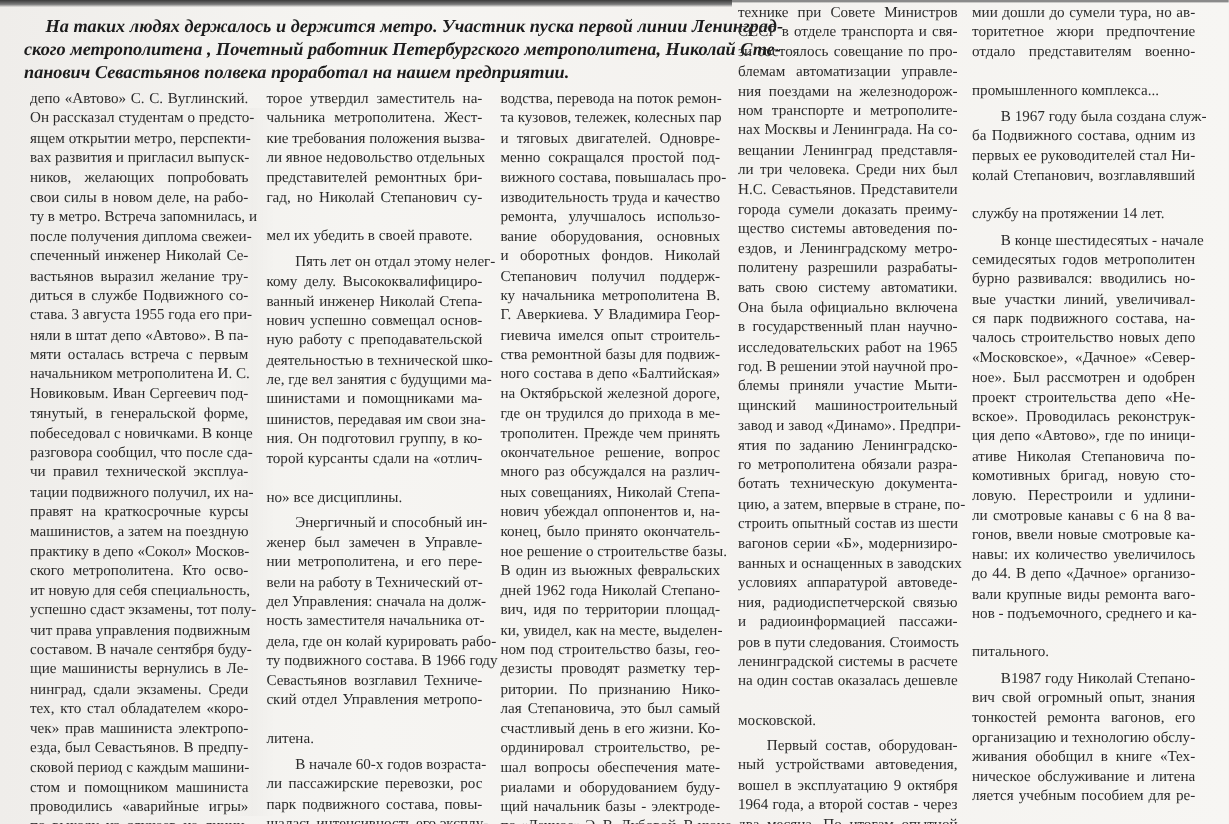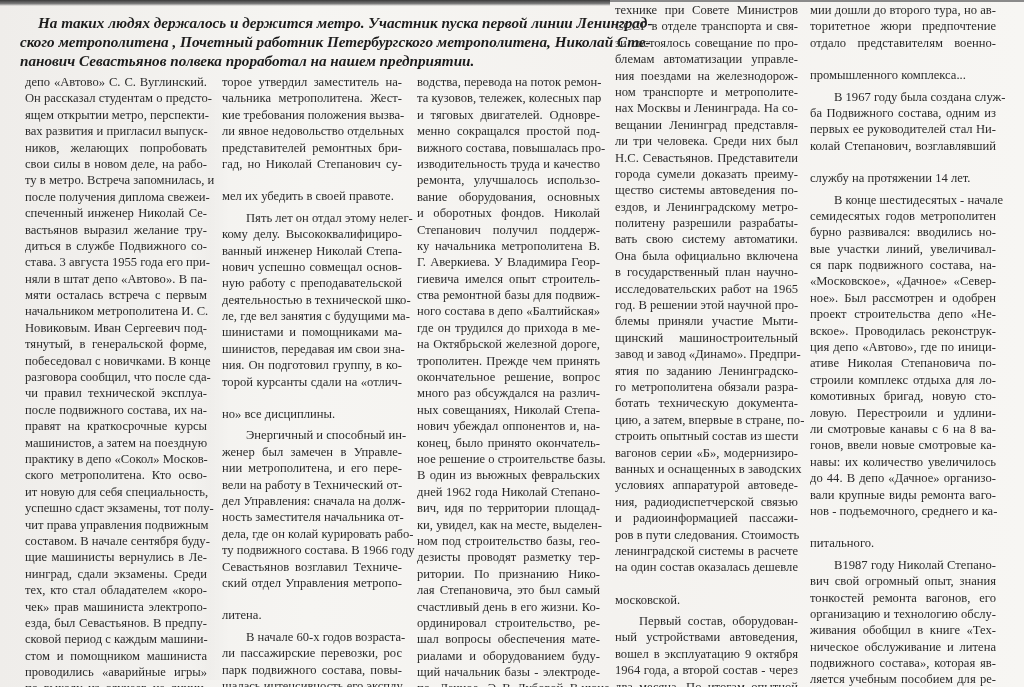--- a/index.html
+++ b/index.html
@@ -80,21 +80,21 @@
       <span class="ln">диться в службе Подвижного со-</span>
       <span class="ln">става. 3 августа 1955 года его при-</span>
       <span class="ln">няли в штат депо «Автово». В па-</span>
       <span class="ln">мяти осталась встреча с первым</span>
       <span class="ln">начальником метрополитена И. С.</span>
       <span class="ln">Новиковым. Иван Сергеевич под-</span>
       <span class="ln">тянутый, в генеральской форме,</span>
       <span class="ln">побеседовал с новичками. В конце</span>
       <span class="ln">разговора сообщил, что после сда-</span>
       <span class="ln">чи правил технической эксплуа-</span>
-      <span class="ln">после подвижного состава, их на-</span>
+      <span class="ln">тации подвижного получил, их на-</span>
       <span class="ln">правят на краткосрочные курсы</span>
       <span class="ln">машинистов, а затем на поездную</span>
       <span class="ln">практику в депо «Сокол» Москов-</span>
       <span class="ln">ского метрополитена. Кто осво-</span>
       <span class="ln">ит новую для себя специальность,</span>
       <span class="ln">успешно сдаст экзамены, тот полу-</span>
       <span class="ln">чит права управления подвижным</span>
       <span class="ln">составом. В начале сентября буду-</span>
       <span class="ln">щие машинисты вернулись в Ле-</span>
       <span class="ln">нинград, сдали экзамены. Среди</span>
@@ -157,22 +157,22 @@
       <span class="ln">изводительность труда и качество</span>
       <span class="ln">ремонта, улучшалось использо-</span>
       <span class="ln">вание оборудования, основных</span>
       <span class="ln">и оборотных фондов. Николай</span>
       <span class="ln">Степанович получил поддерж-</span>
       <span class="ln">ку начальника метрополитена В.</span>
       <span class="ln">Г. Аверкиева. У Владимира Геор-</span>
       <span class="ln">гиевича имелся опыт строитель-</span>
       <span class="ln">ства ремонтной базы для подвиж-</span>
       <span class="ln">ного состава в депо «Балтийская»</span>
+      <span class="ln">на Октябрьской железной дороге,</span>
       <span class="ln">где он трудился до прихода в ме-</span>
-      <span class="ln">на Октябрьской железной дороге,</span>
       <span class="ln">трополитен. Прежде чем принять</span>
       <span class="ln">окончательное решение, вопрос</span>
       <span class="ln">много раз обсуждался на различ-</span>
       <span class="ln">ных совещаниях, Николай Степа-</span>
       <span class="ln">нович убеждал оппонентов и, на-</span>
       <span class="ln">конец, было принято окончатель-</span>
       <span class="ln">ное решение о строительстве базы.</span>
       <span class="ln">В один из вьюжных февральских</span>
       <span class="ln">дней 1962 года Николай Степано-</span>
       <span class="ln">вич, идя по территории площад-</span>
@@ -227,58 +227,57 @@
       <span class="ln last">московской.</span>
       <span class="gap"></span>
       <span class="ln indent">Первый состав, оборудован-</span>
       <span class="ln">ный устройствами автоведения,</span>
       <span class="ln">вошел в эксплуатацию 9 октября</span>
       <span class="ln">1964 года, а второй состав - через</span>
       <span class="ln">два месяца. По итогам опытной</span>
       <span class="ln">эксплуатации двух составов был</span>
     </div>
   <div class="col" id="col5">
-      <span class="ln">мии дошли до второго тура, но ав-</span>
+      <span class="ln">мии дошли до сумели тура, но ав-</span>
       <span class="ln">торитетное жюри предпочтение</span>
       <span class="ln">отдало представителям военно-</span>
       <span class="ln last">промышленного комплекса...</span>
       <span class="gap"></span>
       <span class="ln indent">В 1967 году была создана служ-</span>
       <span class="ln">ба Подвижного состава, одним из</span>
       <span class="ln">первых ее руководителей стал Ни-</span>
       <span class="ln">колай Степанович, возглавлявший</span>
       <span class="ln last">службу на протяжении 14 лет.</span>
       <span class="gap"></span>
       <span class="ln indent">В конце шестидесятых - начале</span>
       <span class="ln">семидесятых годов метрополитен</span>
       <span class="ln">бурно развивался: вводились но-</span>
       <span class="ln">вые участки линий, увеличивал-</span>
       <span class="ln">ся парк подвижного состава, на-</span>
+      <span class="ln">чалось строительство новых депо</span>
       <span class="ln">«Московское», «Дачное» «Север-</span>
       <span class="ln">ное». Был рассмотрен и одобрен</span>
       <span class="ln">проект строительства депо «Не-</span>
       <span class="ln">вское». Проводилась реконструк-</span>
       <span class="ln">ция депо «Автово», где по иници-</span>
       <span class="ln">ативе Николая Степановича по-</span>
-      <span class="ln">строили комплекс отдыха для ло-</span>
       <span class="ln">комотивных бригад, новую сто-</span>
       <span class="ln">ловую. Перестроили и удлини-</span>
       <span class="ln">ли смотровые канавы с 6 на 8 ва-</span>
       <span class="ln">гонов, ввели новые смотровые ка-</span>
       <span class="ln">навы: их количество увеличилось</span>
       <span class="ln">до 44. В депо «Дачное» организо-</span>
       <span class="ln">вали крупные виды ремонта ваго-</span>
       <span class="ln">нов - подъемочного, среднего и ка-</span>
       <span class="ln last">питального.</span>
       <span class="gap"></span>
       <span class="ln indent">В1987 году Николай Степано-</span>
       <span class="ln">вич свой огромный опыт, знания</span>
       <span class="ln">тонкостей ремонта вагонов, его</span>
       <span class="ln">организацию и технологию обслу-</span>
       <span class="ln">живания обобщил в книге «Тех-</span>
       <span class="ln">ническое обслуживание и литена</span>
-      <span class="ln">подвижного состава», которая яв-</span>
       <span class="ln">ляется учебным пособием для ре-</span>
       <span class="ln last">монтников до сегодняшнего дня.</span>
       <span class="gap"></span>
       <span class="ln indent">Достигнув пенсионного воз-</span>
     </div>
 </div>
 
 </body></html>

